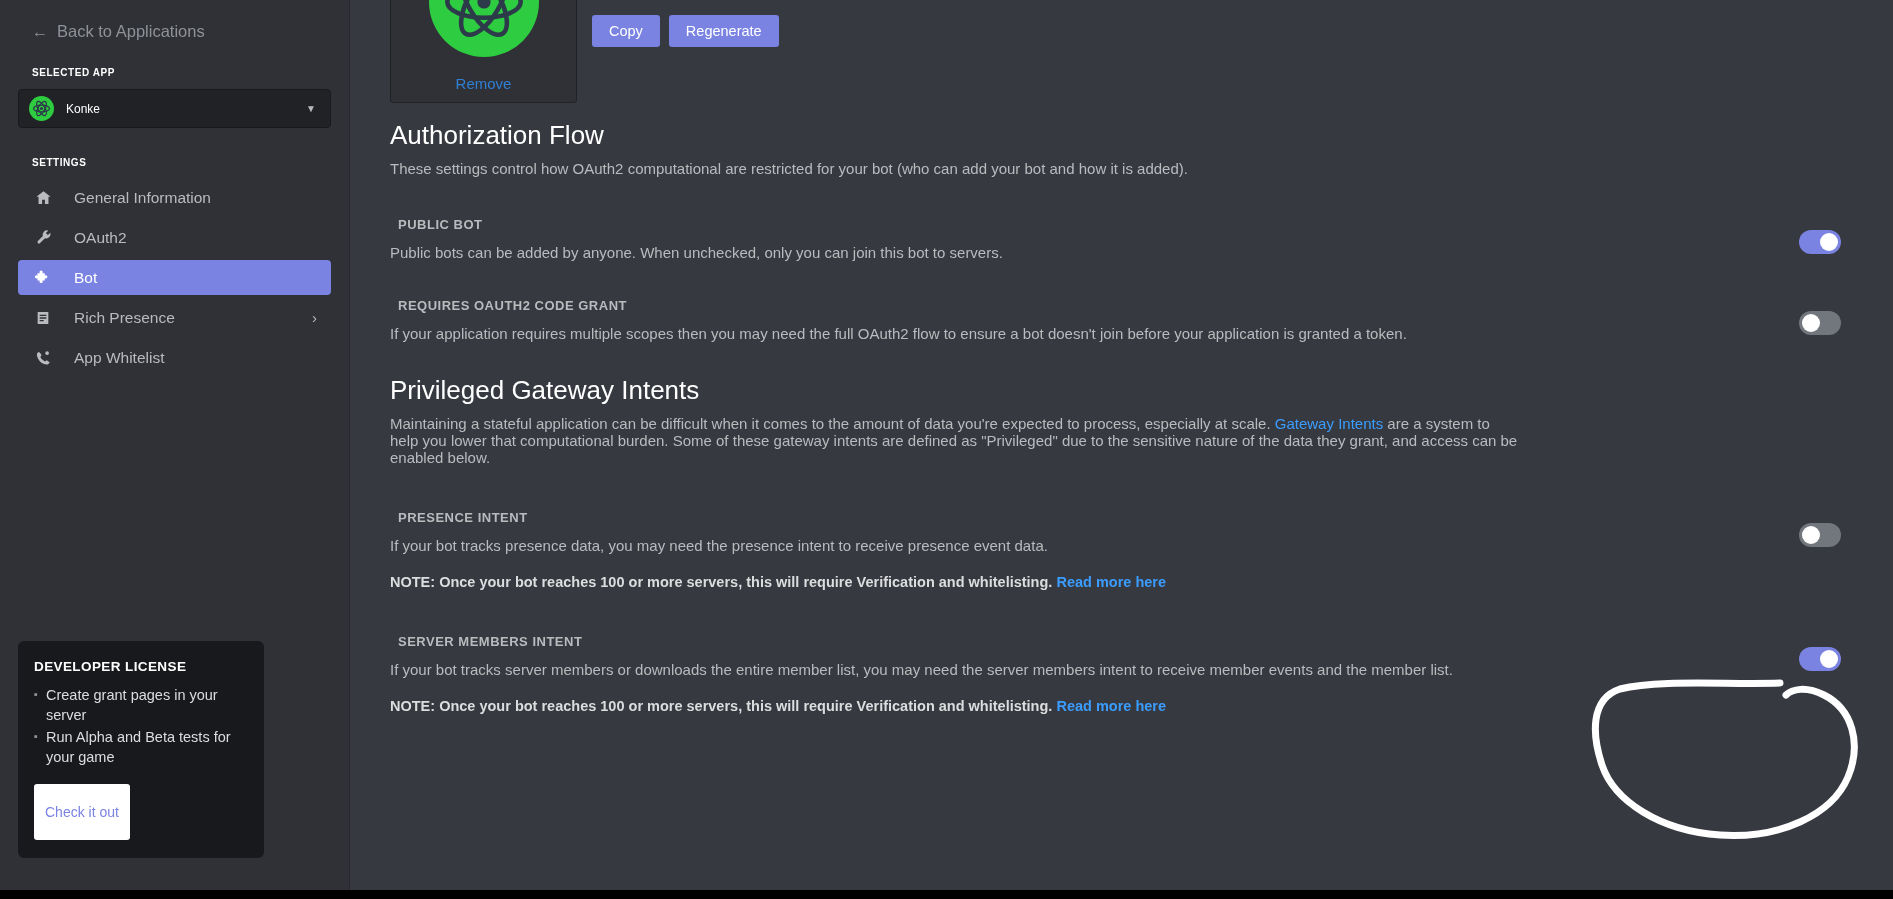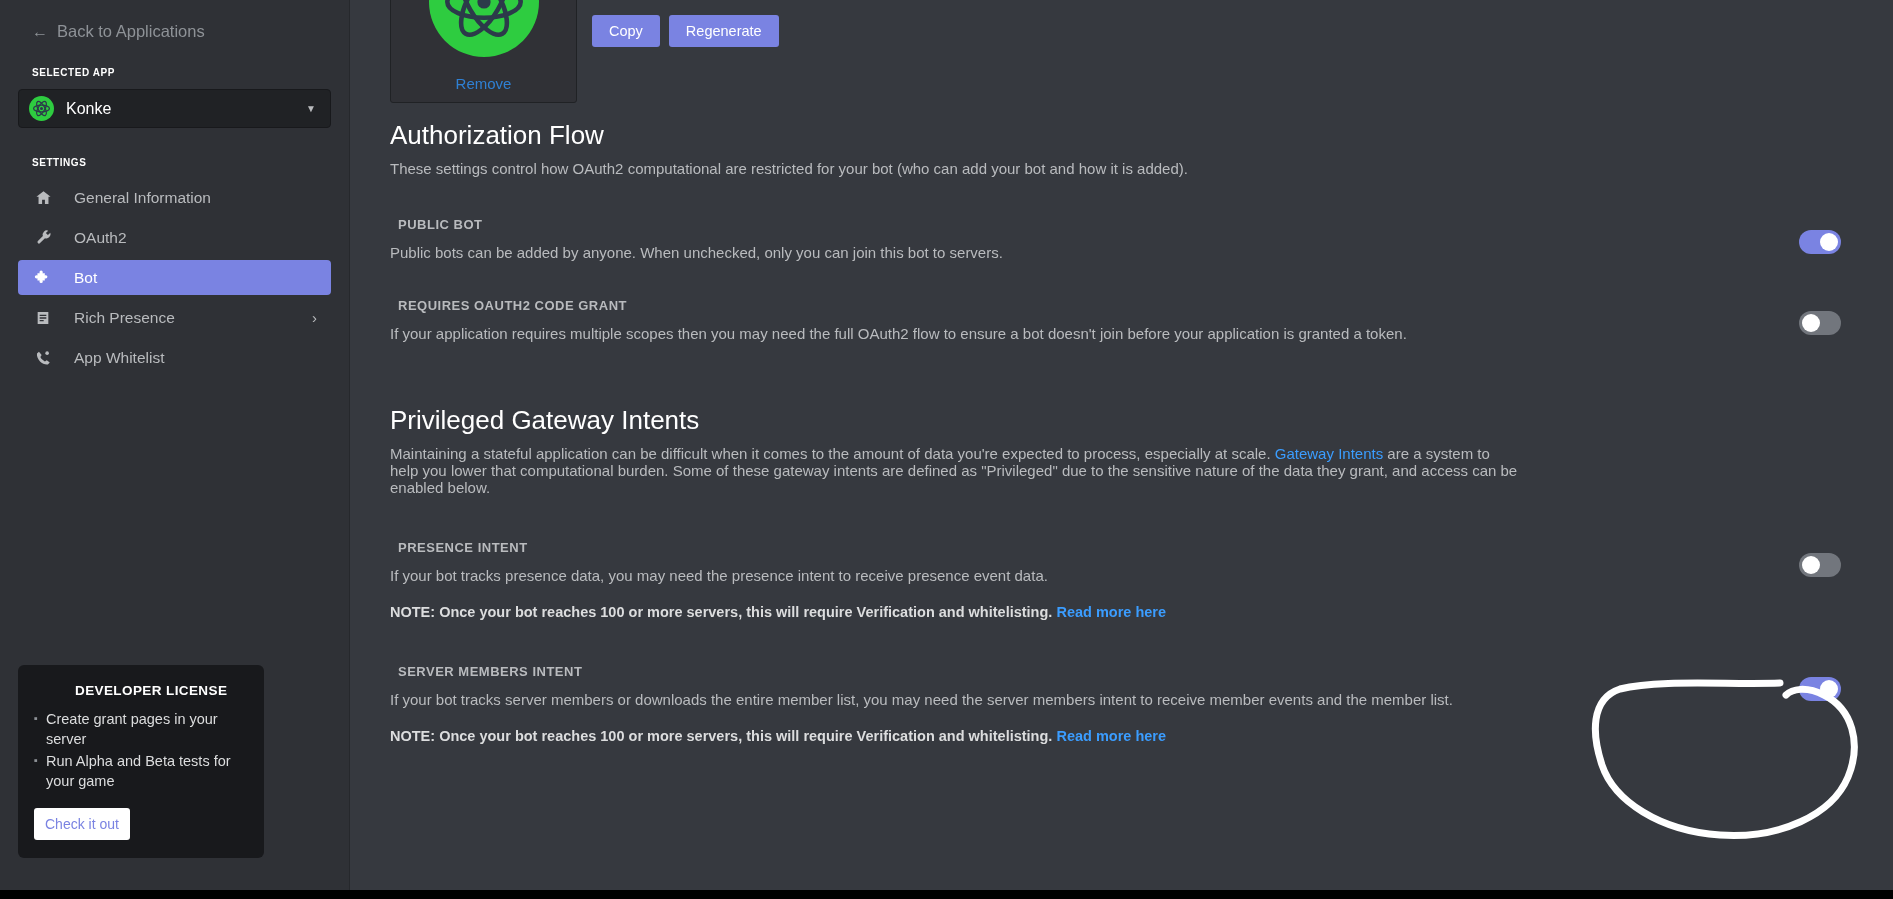--- a/index.html
+++ b/index.html
@@ -33,21 +33,21 @@
     margin-top: 11px; height: 39px;
     background: #202225; border: 1px solid #18191c; border-radius: 4px;
     display: flex; align-items: center; padding: 0 10px; gap: 12px;
     cursor: pointer;
   }
   .app-avatar {
     width: 25px; height: 25px; border-radius: 50%;
     background: #2ecc40; flex: 0 0 auto;
     display: flex; align-items: center; justify-content: center;
   }
-  .app-name { color: #ffffff; font-size: 16px; flex: 1; }
+  .app-name { color: #ffffff; font-size: 12px; flex: 1; }
   .caret { color: #b9bbbe; font-size: 10px; margin-right: 4px; }
 
   .settings-label { margin-top: 29px; }
 
   .nav { margin-top: 12px; }
   .nav-item {
     display: flex; align-items: center; gap: 20px;
     height: 35px; padding: 0 14px; border-radius: 4px;
     margin-bottom: 5px; cursor: pointer;
     color: #b9bbbe; font-size: 15.5px;
@@ -61,36 +61,35 @@
 
   
   .promo {
     position: absolute; left: 18px; bottom: 32px;
     width: 246px; background: #18191c; border-radius: 6px;
     padding: 18px 17px 18px 16px;
   }
   .promo-title {
     color: #ffffff; font-size: 13.5px; font-weight: bold; letter-spacing: .4px;
     margin-bottom: 11px;
-    margin-left: 41px;
   }
   .promo-list { list-style: none; }
   .promo-list li {
     color: #dcddde; font-size: 14.5px; line-height: 20px;
     padding-left: 12px; position: relative; margin-bottom: 2px;
   }
   .promo-list li::before {
     content: "\25AA"; position: absolute; left: 0; top: -1px;
     color: #8e9297; font-size: 11px;
   }
   .promo-btn {
     margin-top: 15px; display: inline-block;
     background: #ffffff; color: #7a83e2;
     border: none; border-radius: 3px;
-    padding: 8px 11px; font-size: 14px;
+    padding: 20px 11px; font-size: 14px;
     font-family: "Liberation Sans", sans-serif; cursor: pointer;
   }
 
   
   .v-divider {
     position: absolute; left: 349px; top: 0; width: 1px; height: 890px;
     background: #26282c;
   }
 
   
@@ -302,21 +301,21 @@
     </div>
 
     <div class="field" style="margin-top:36px">
       <div class="field-label">REQUIRES OAUTH2 CODE GRANT</div>
       <div class="field-desc">If your application requires multiple scopes then you may need the full OAuth2 flow to ensure a bot doesn't join before your application is granted a token.</div>
       <div class="toggle off" style="right:52px; top:13px;">
         <span class="knob"></span>
       </div>
     </div>
 
-    <h2 class="h2" style="margin-top:62px">Privileged Gateway Intents</h2>
+    <h2 class="h2" style="margin-top:32px">Privileged Gateway Intents</h2>
     <p class="body-text"><span>Maintaining a stateful application can be difficult when it comes to the amount of data you're expected to process, especially at scale. </span><span class="link">Gateway Intents</span><span> are a system to help you lower that computational burden. Some of these gateway intents are defined as "Privileged" due to the sensitive nature of the data they grant, and access can be enabled below.</span></p>
 
     <div class="field" style="margin-top:44px">
       <div class="field-label">PRESENCE INTENT</div>
       <div class="field-desc">If your bot tracks presence data, you may need the presence intent to receive presence event data.</div>
       <div class="field-note"><span>NOTE: Once your bot reaches 100 or more servers, this will require Verification and whitelisting. </span><span class="note-link">Read more here</span></div>
       <div class="toggle off" style="right:52px; top:13px;">
         <span class="knob"></span>
       </div>
     </div>

